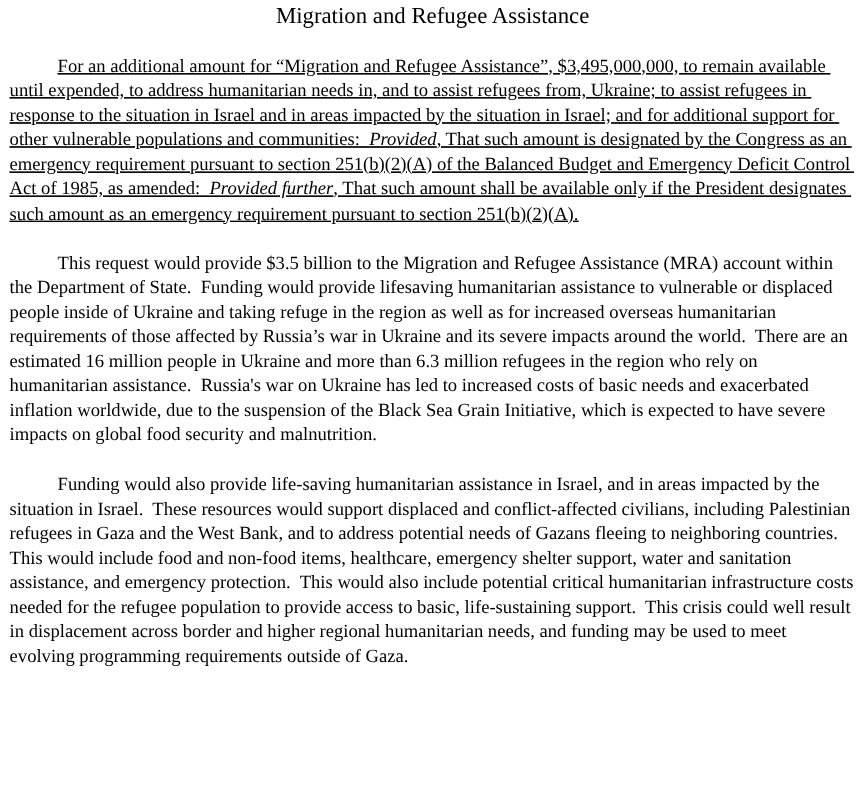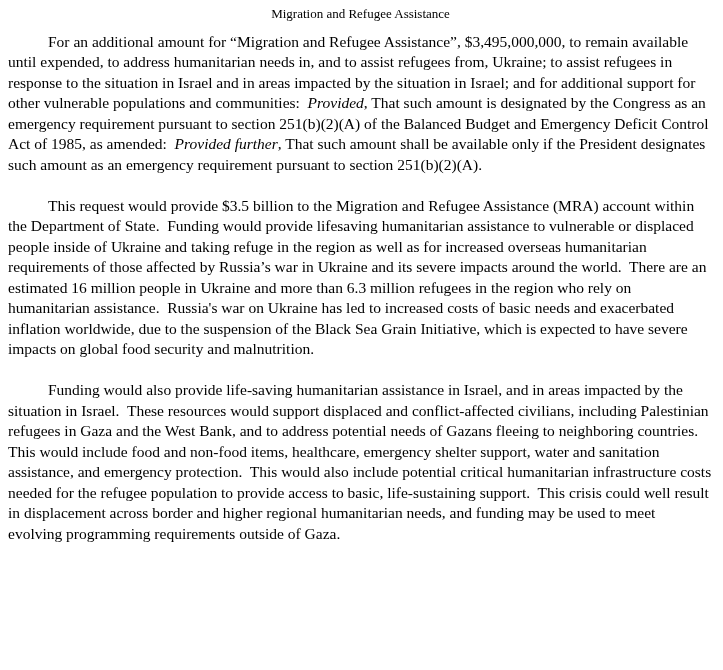--- a/index.html
+++ b/index.html
@@ -14,33 +14,34 @@
     box-sizing: border-box;
     background: #ffffff;
     color: #000000;
     font-family: "Liberation Serif", "DejaVu Serif", serif;
     font-size: 15.5px;
     line-height: 20.5px;
     padding: 4px 10px 0 8px;
     overflow: hidden;
   }
   .doc-title {
-    font-size: 13px;
+    font-size: 19px;
     font-weight: normal;
     text-align: center;
-    margin: 0 0 7px 0;
+    margin: 0 0 21px 0;
     line-height: 20.5px;
   }
   .para {
     margin: 0 0 20.5px 0;
     text-indent: 40px;
     text-align: left;
     white-space: pre-wrap;
   }
   .para.underlined {
+    text-decoration: underline;
   }
   .seg { text-decoration: inherit; }
   .seg-italic { font-style: italic; }
 </style>
 </head>
 <body>
 
 <div class="page">
   <h1 class="doc-title">Migration and Refugee Assistance</h1>
 

